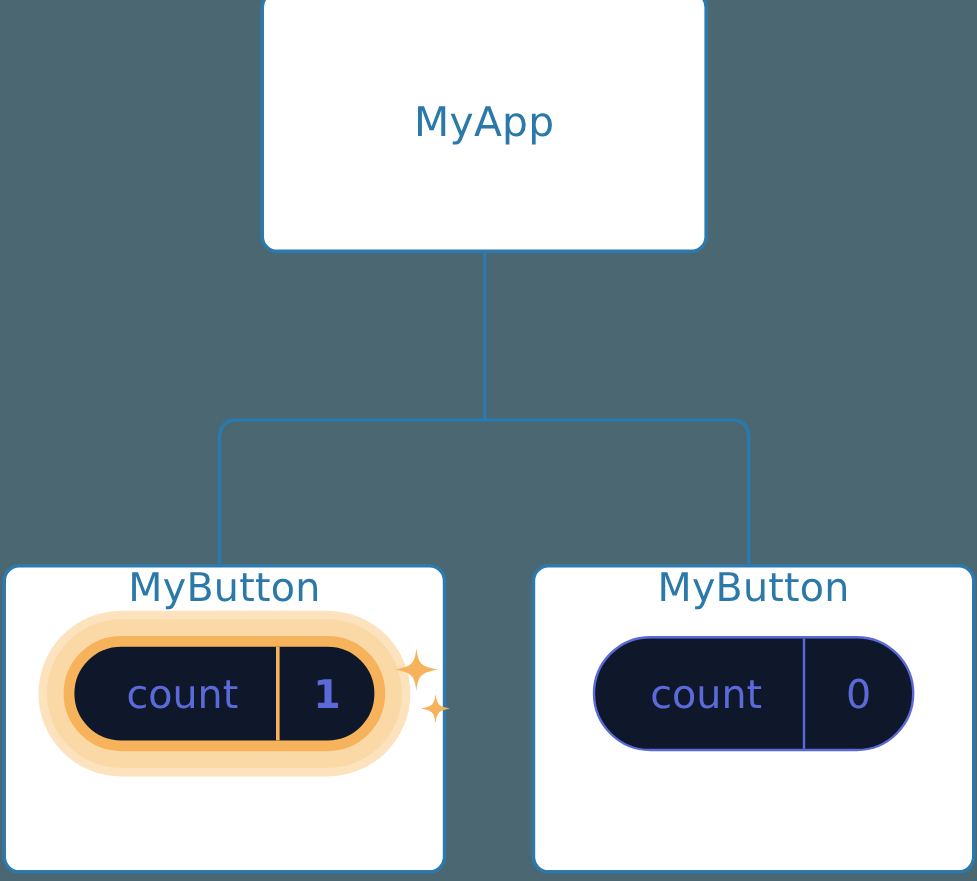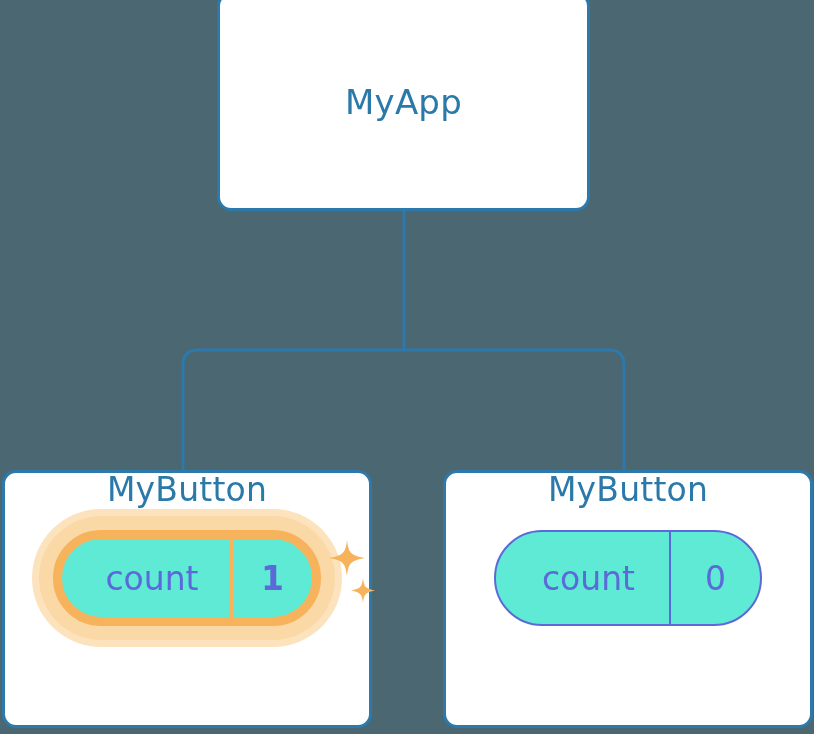--- a/index.html
+++ b/index.html
@@ -87,21 +87,21 @@
     display: flex;
     align-items: center;
     justify-content: center;
   }
 
   .pill {
     position: relative;
     display: flex;
     align-items: stretch;
     box-sizing: border-box;
-    background: #5eead4;
+    background: #0f172a;
     z-index: 2;
   }
 
   
   .pill.plain {
     width: 268px;
     height: 96px;
     border: 2px solid #5b6ad8;
     border-radius: 48px;
   }

